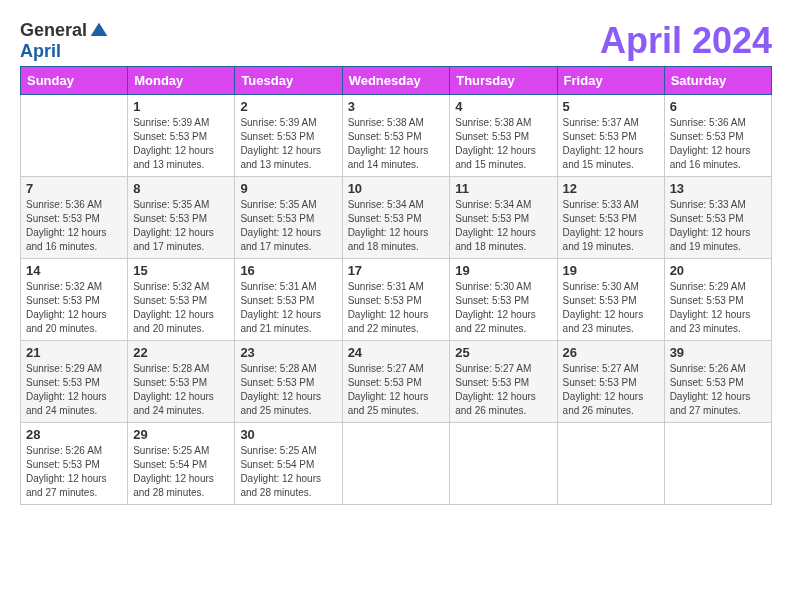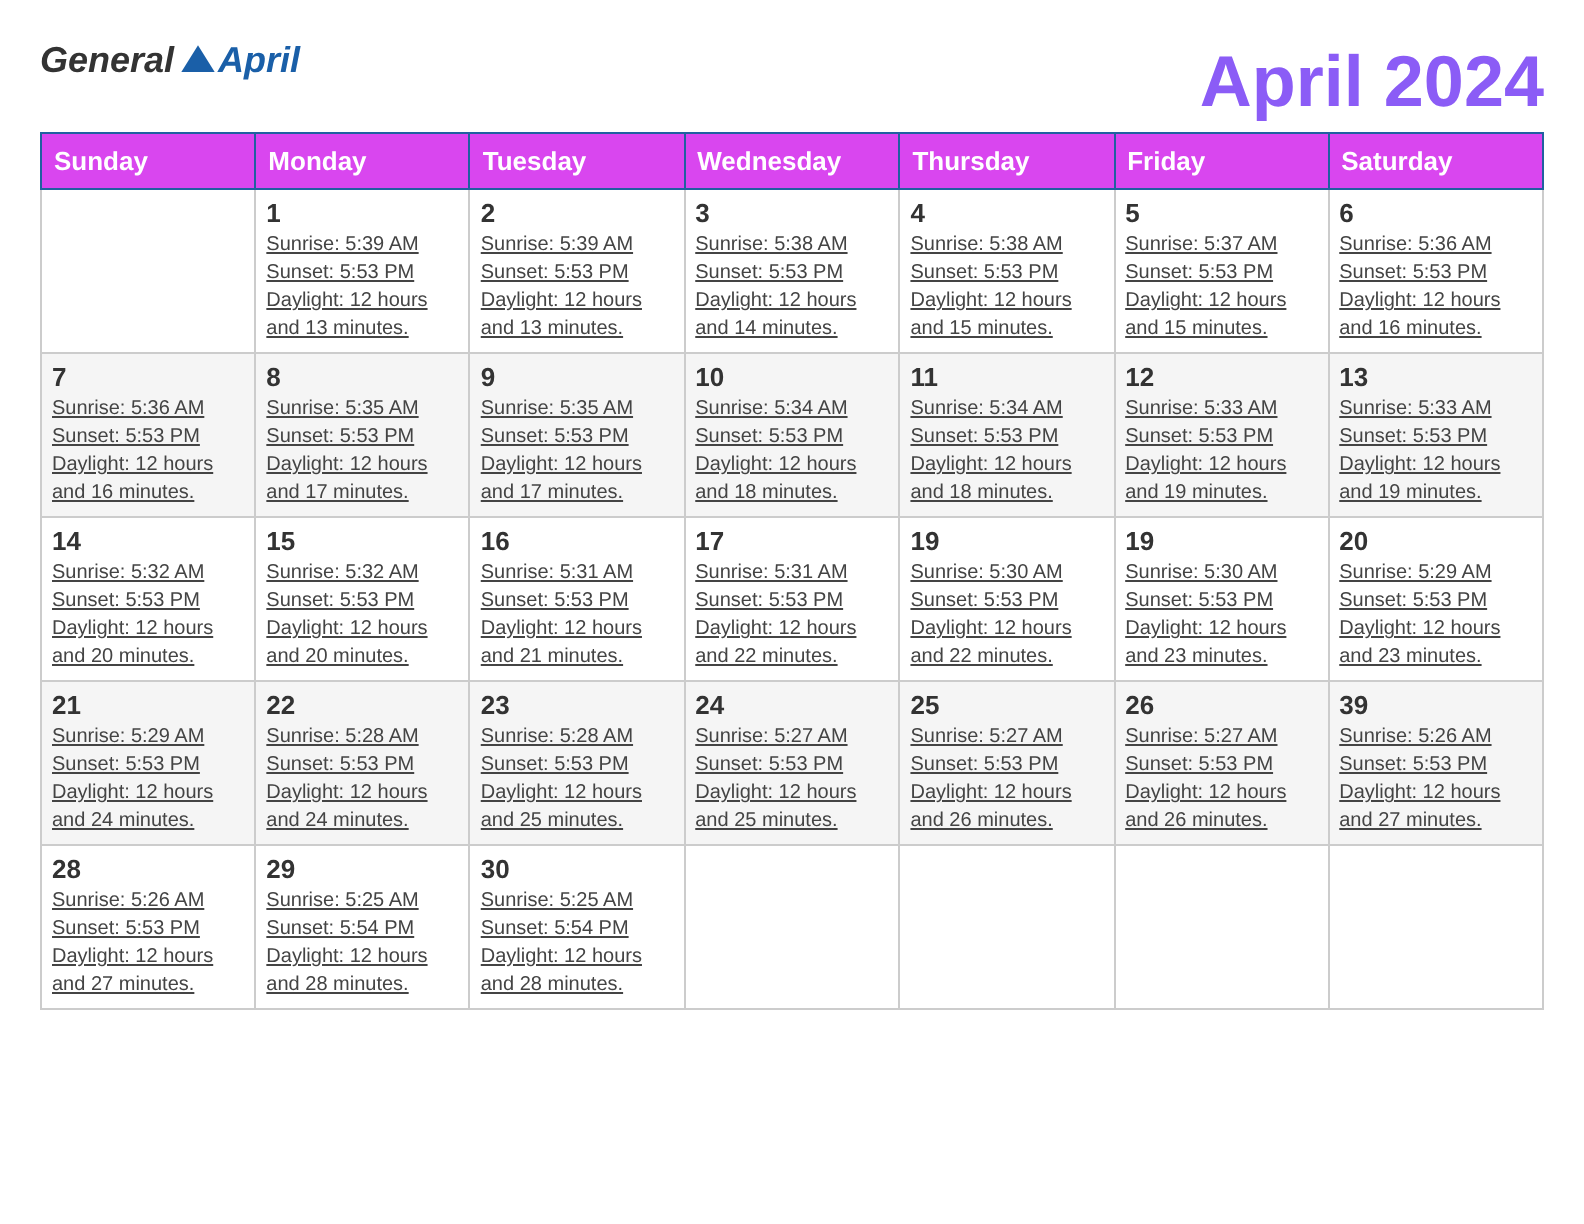--- a/index.html
+++ b/index.html
@@ -11,23 +11,22 @@
       padding: 20px;
     }
     .header {
       display: flex;
       justify-content: space-between;
       align-items: flex-start;
       margin-bottom: 4px;
     }
     .logo {
       display: flex;
-      flex-direction: row;
-      align-items: center;
-      font-style: italic;
+      flex-direction: column;
+      align-items: flex-start;
     }
     .logo-text {
       display: flex;
       align-items: center;
     }
     .logo-general {
       font-size: 18px;
       font-weight: bold;
       color: #333;
     }
@@ -83,21 +82,20 @@
     .day-number {
       font-size: 13px;
       font-weight: bold;
       color: #333;
       margin-bottom: 2px;
     }
     .day-info {
       font-size: 10px;
       color: #444;
       line-height: 1.4;
-      text-decoration: underline;
     }
     .empty-cell {
       background-color: #fff;
     }
   </style>
 </head>
 <body>
 
 <div class="header">
   <div class="logo">

